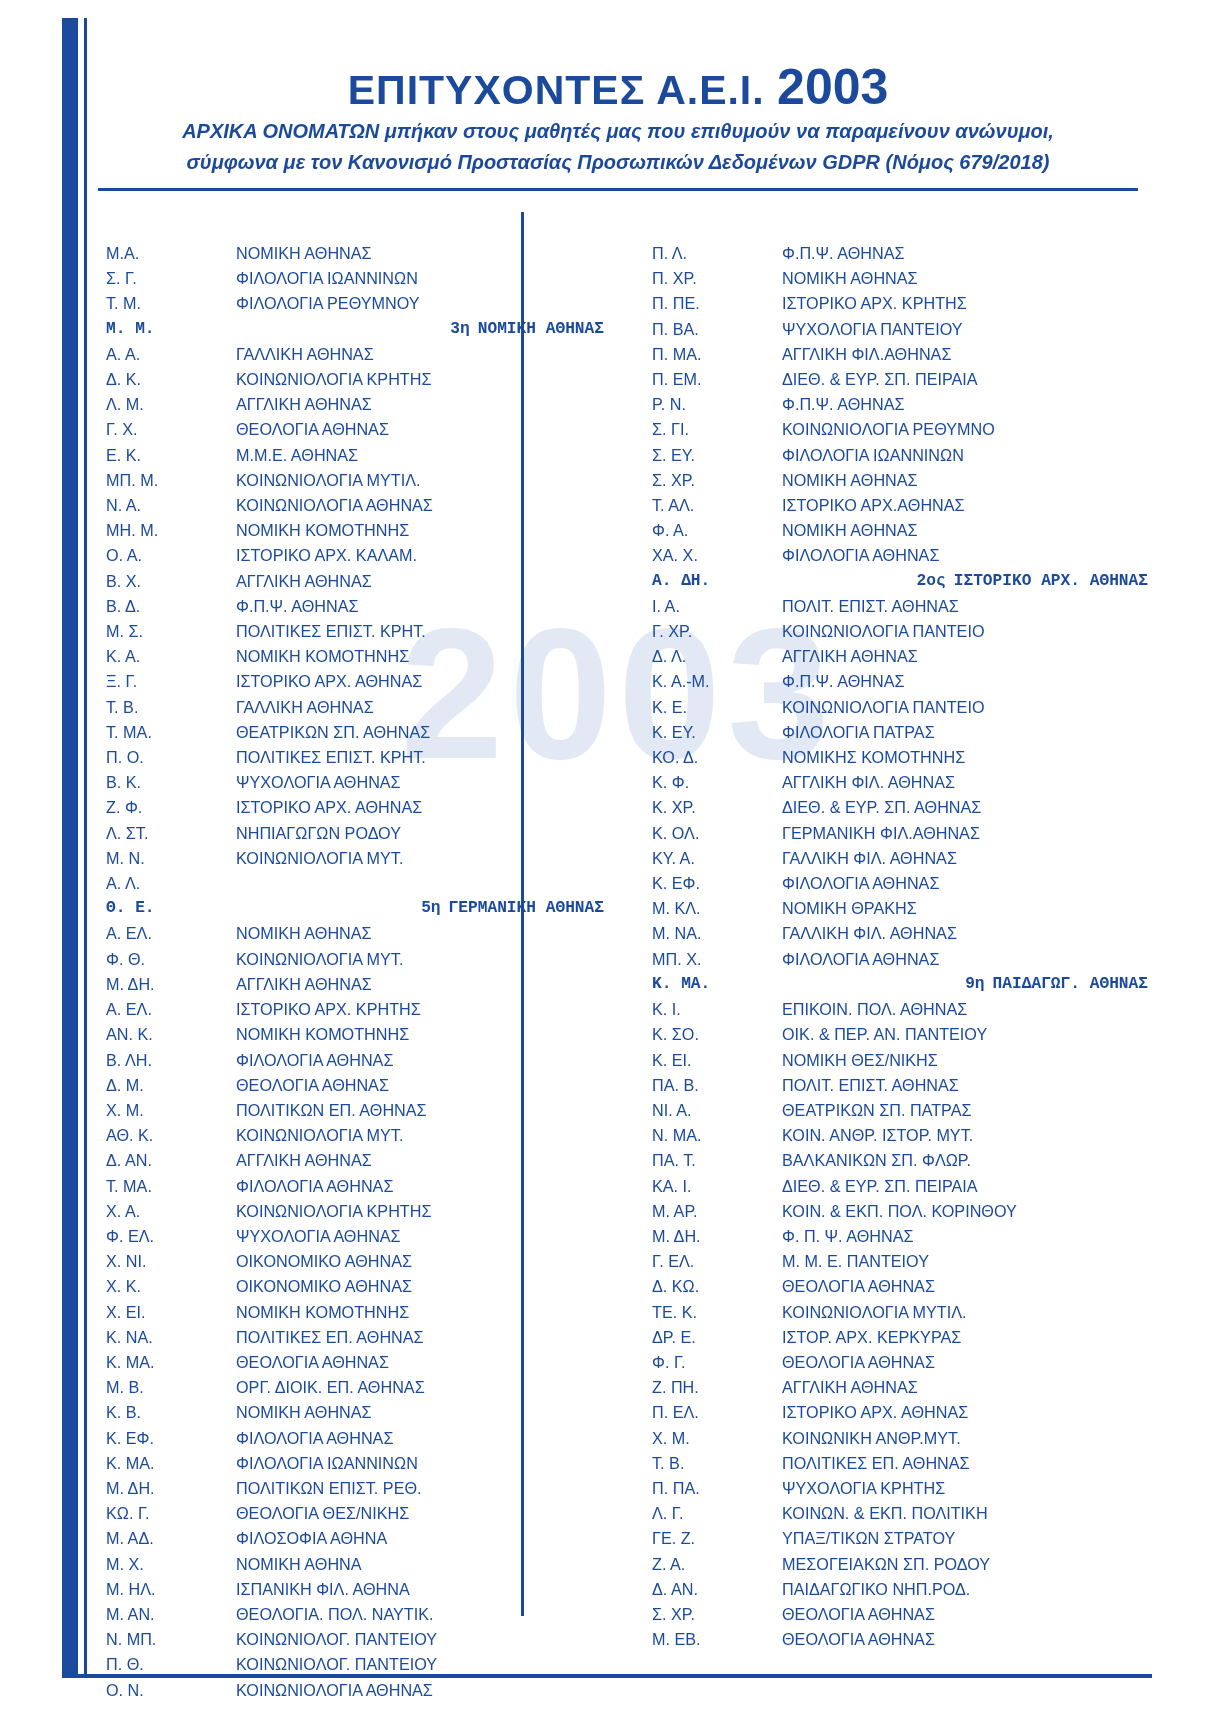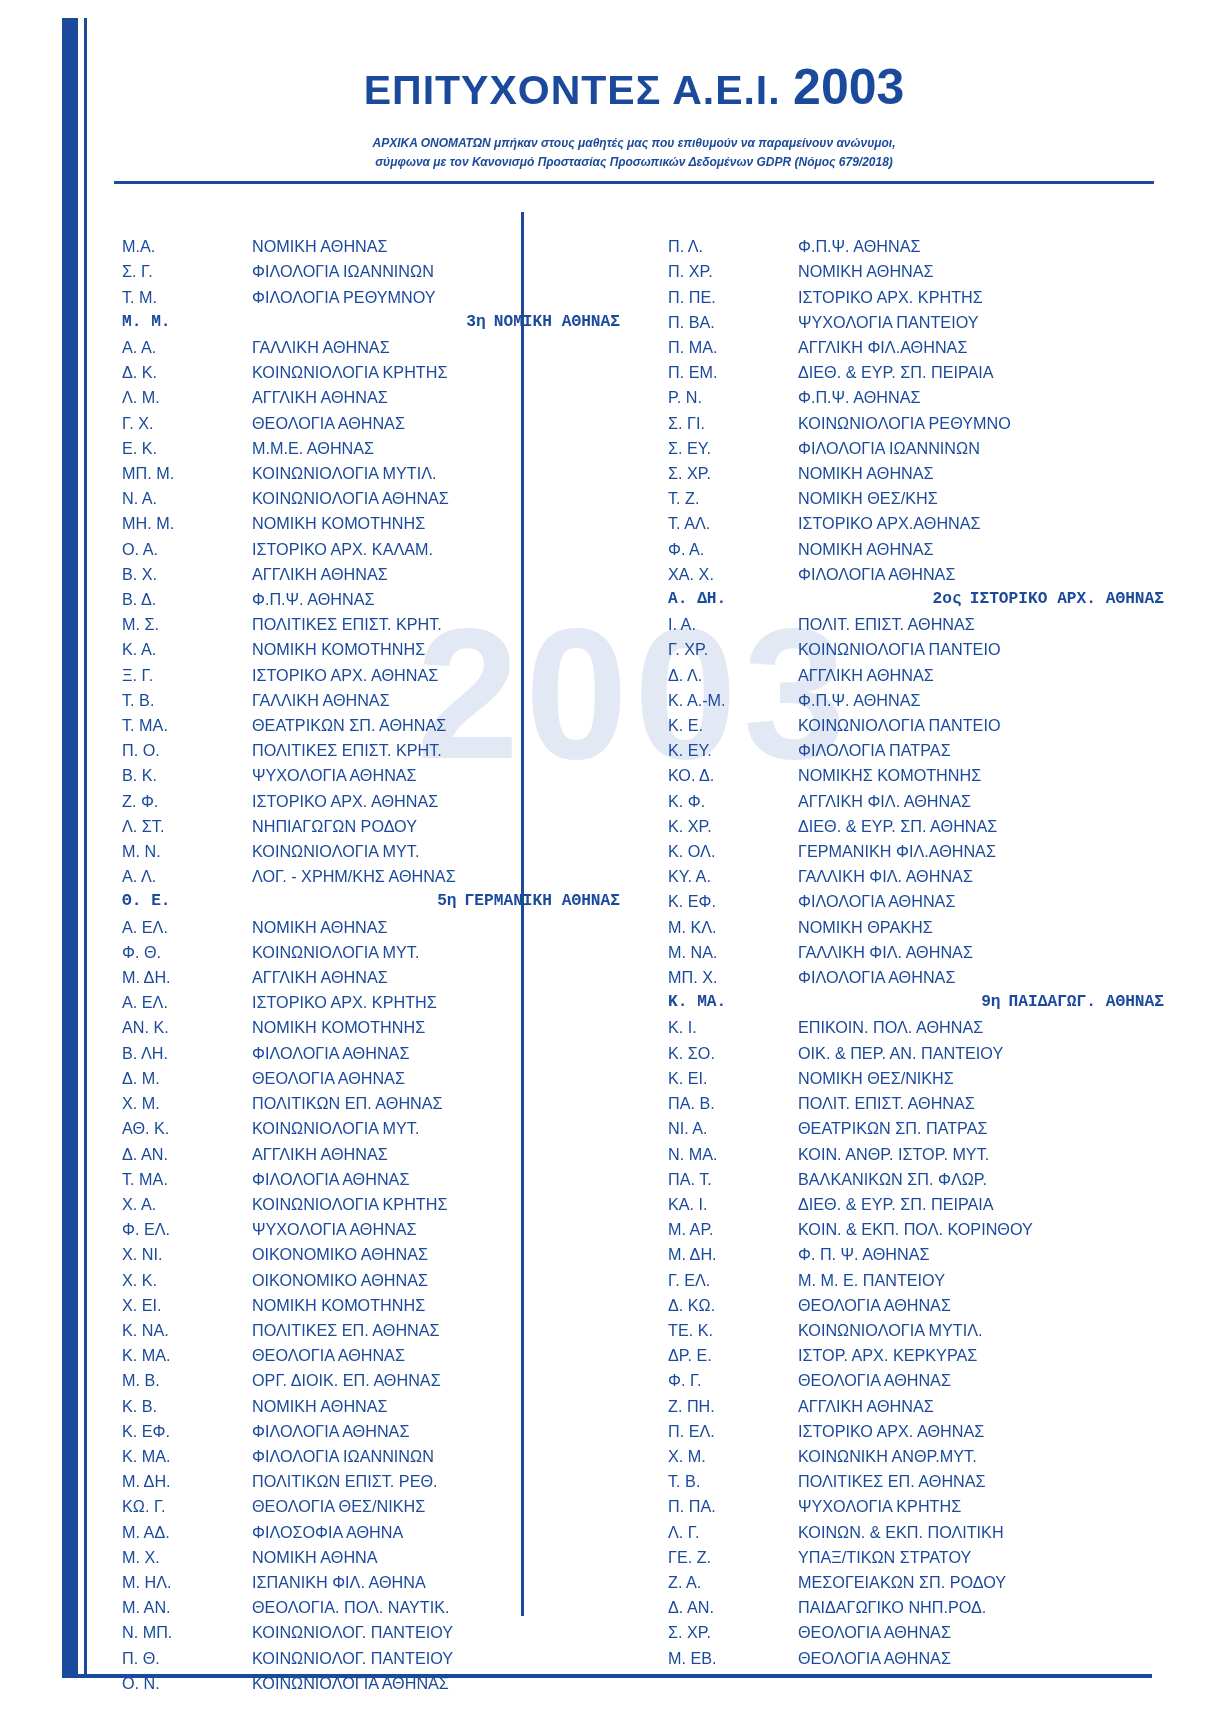--- a/index.html
+++ b/index.html
@@ -40,44 +40,43 @@
   .bottom-bar {
     position: absolute;
     left: 62px;
     bottom: 35px;
     width: 1090px;
     height: 4px;
     background: #1b4a9c;
   }
   .content {
     position: absolute;
-    left: 104px;
+    left: 88px;
     top: 28px;
     width: 1060px;
   }
   .title {
     text-align: center;
     font-size: 41px;
     font-weight: bold;
     letter-spacing: 1px;
     color: #1b4a9c;
     padding-top: 30px;
     white-space: nowrap;
   }
   .title .year {
     font-size: 50px;
     letter-spacing: 0;
   }
   .subtitle {
     text-align: center;
-    font-size: 12px;
+    font-size: 20px;
     font-weight: bold;
     font-style: italic;
     line-height: 1.55;
-    margin-top: 18px;
     color: #1b4a9c;
   }
   .rule {
     margin-top: 10px;
     border-top: 3px solid #1b4a9c;
     width: 1040px;
     margin-left: auto;
     margin-right: auto;
   }
   .watermark {
@@ -260,21 +259,20 @@
           <div class="row">
             <span class="name">Λ. ΣΤ.</span>
             <span class="dept"><span>ΝΗΠΙΑΓΩΓΩΝ ΡΟΔΟΥ</span></span>
           </div>
           <div class="row">
             <span class="name">Μ. Ν.</span>
             <span class="dept"><span>ΚΟΙΝΩΝΙΟΛΟΓΙΑ ΜΥΤ.</span></span>
           </div>
           <div class="row">
             <span class="name">Α. Λ.</span>
-            <span class="dept"><span>ΛΟΓ. - ΧΡΗΜ/ΚΗΣ ΑΘΗΝΑΣ</span></span>
           </div>
           <div class="row highlight">
             <span class="name">Θ. Ε.</span>
             <span class="dept"><span class="rank">5η</span><span>ΓΕΡΜΑΝΙΚΗ ΑΘΗΝΑΣ</span></span>
           </div>
           <div class="row">
             <span class="name">Α. ΕΛ.</span>
             <span class="dept"><span>ΝΟΜΙΚΗ ΑΘΗΝΑΣ</span></span>
           </div>
           <div class="row">
@@ -431,24 +429,20 @@
             <span class="name">Σ. ΓΙ.</span>
             <span class="dept"><span>ΚΟΙΝΩΝΙΟΛΟΓΙΑ ΡΕΘΥΜΝΟ</span></span>
           </div>
           <div class="row">
             <span class="name">Σ. ΕΥ.</span>
             <span class="dept"><span>ΦΙΛΟΛΟΓΙΑ ΙΩΑΝΝΙΝΩΝ</span></span>
           </div>
           <div class="row">
             <span class="name">Σ. ΧΡ.</span>
             <span class="dept"><span>ΝΟΜΙΚΗ ΑΘΗΝΑΣ</span></span>
-          </div>
-          <div class="row">
-            <span class="name">Τ. Ζ.</span>
-            <span class="dept"><span>ΝΟΜΙΚΗ ΘΕΣ/ΚΗΣ</span></span>
           </div>
           <div class="row">
             <span class="name">Τ. ΑΛ.</span>
             <span class="dept"><span>ΙΣΤΟΡΙΚΟ ΑΡΧ.ΑΘΗΝΑΣ</span></span>
           </div>
           <div class="row">
             <span class="name">Φ. Α.</span>
             <span class="dept"><span>ΝΟΜΙΚΗ ΑΘΗΝΑΣ</span></span>
           </div>
           <div class="row">

